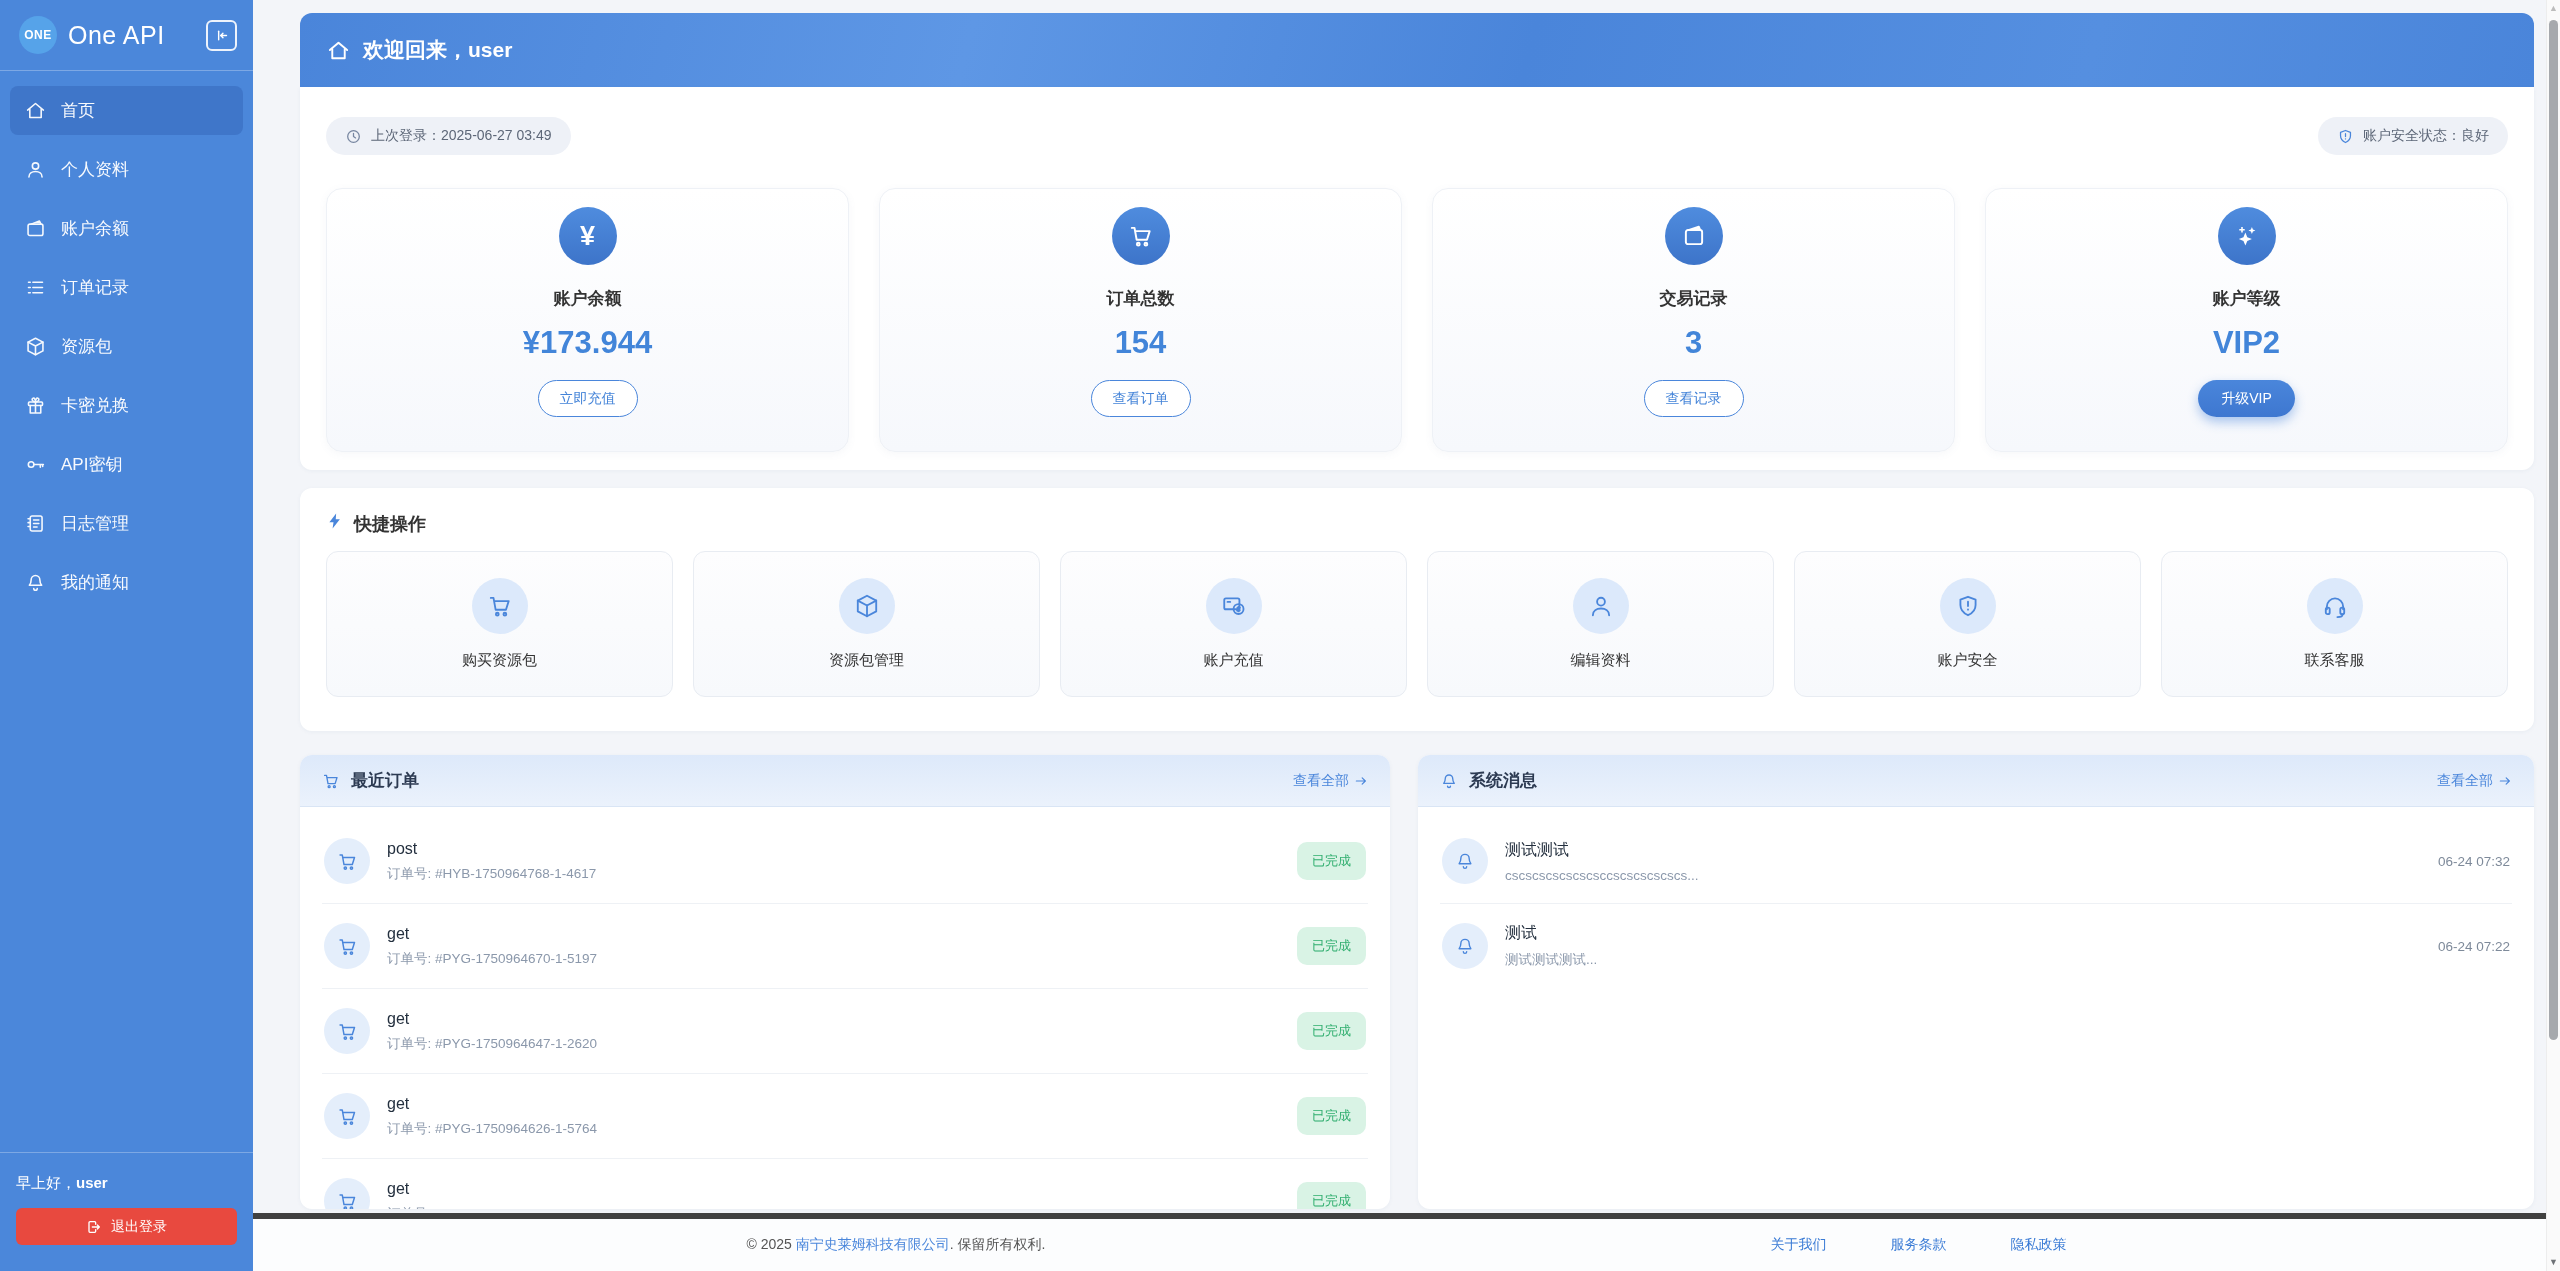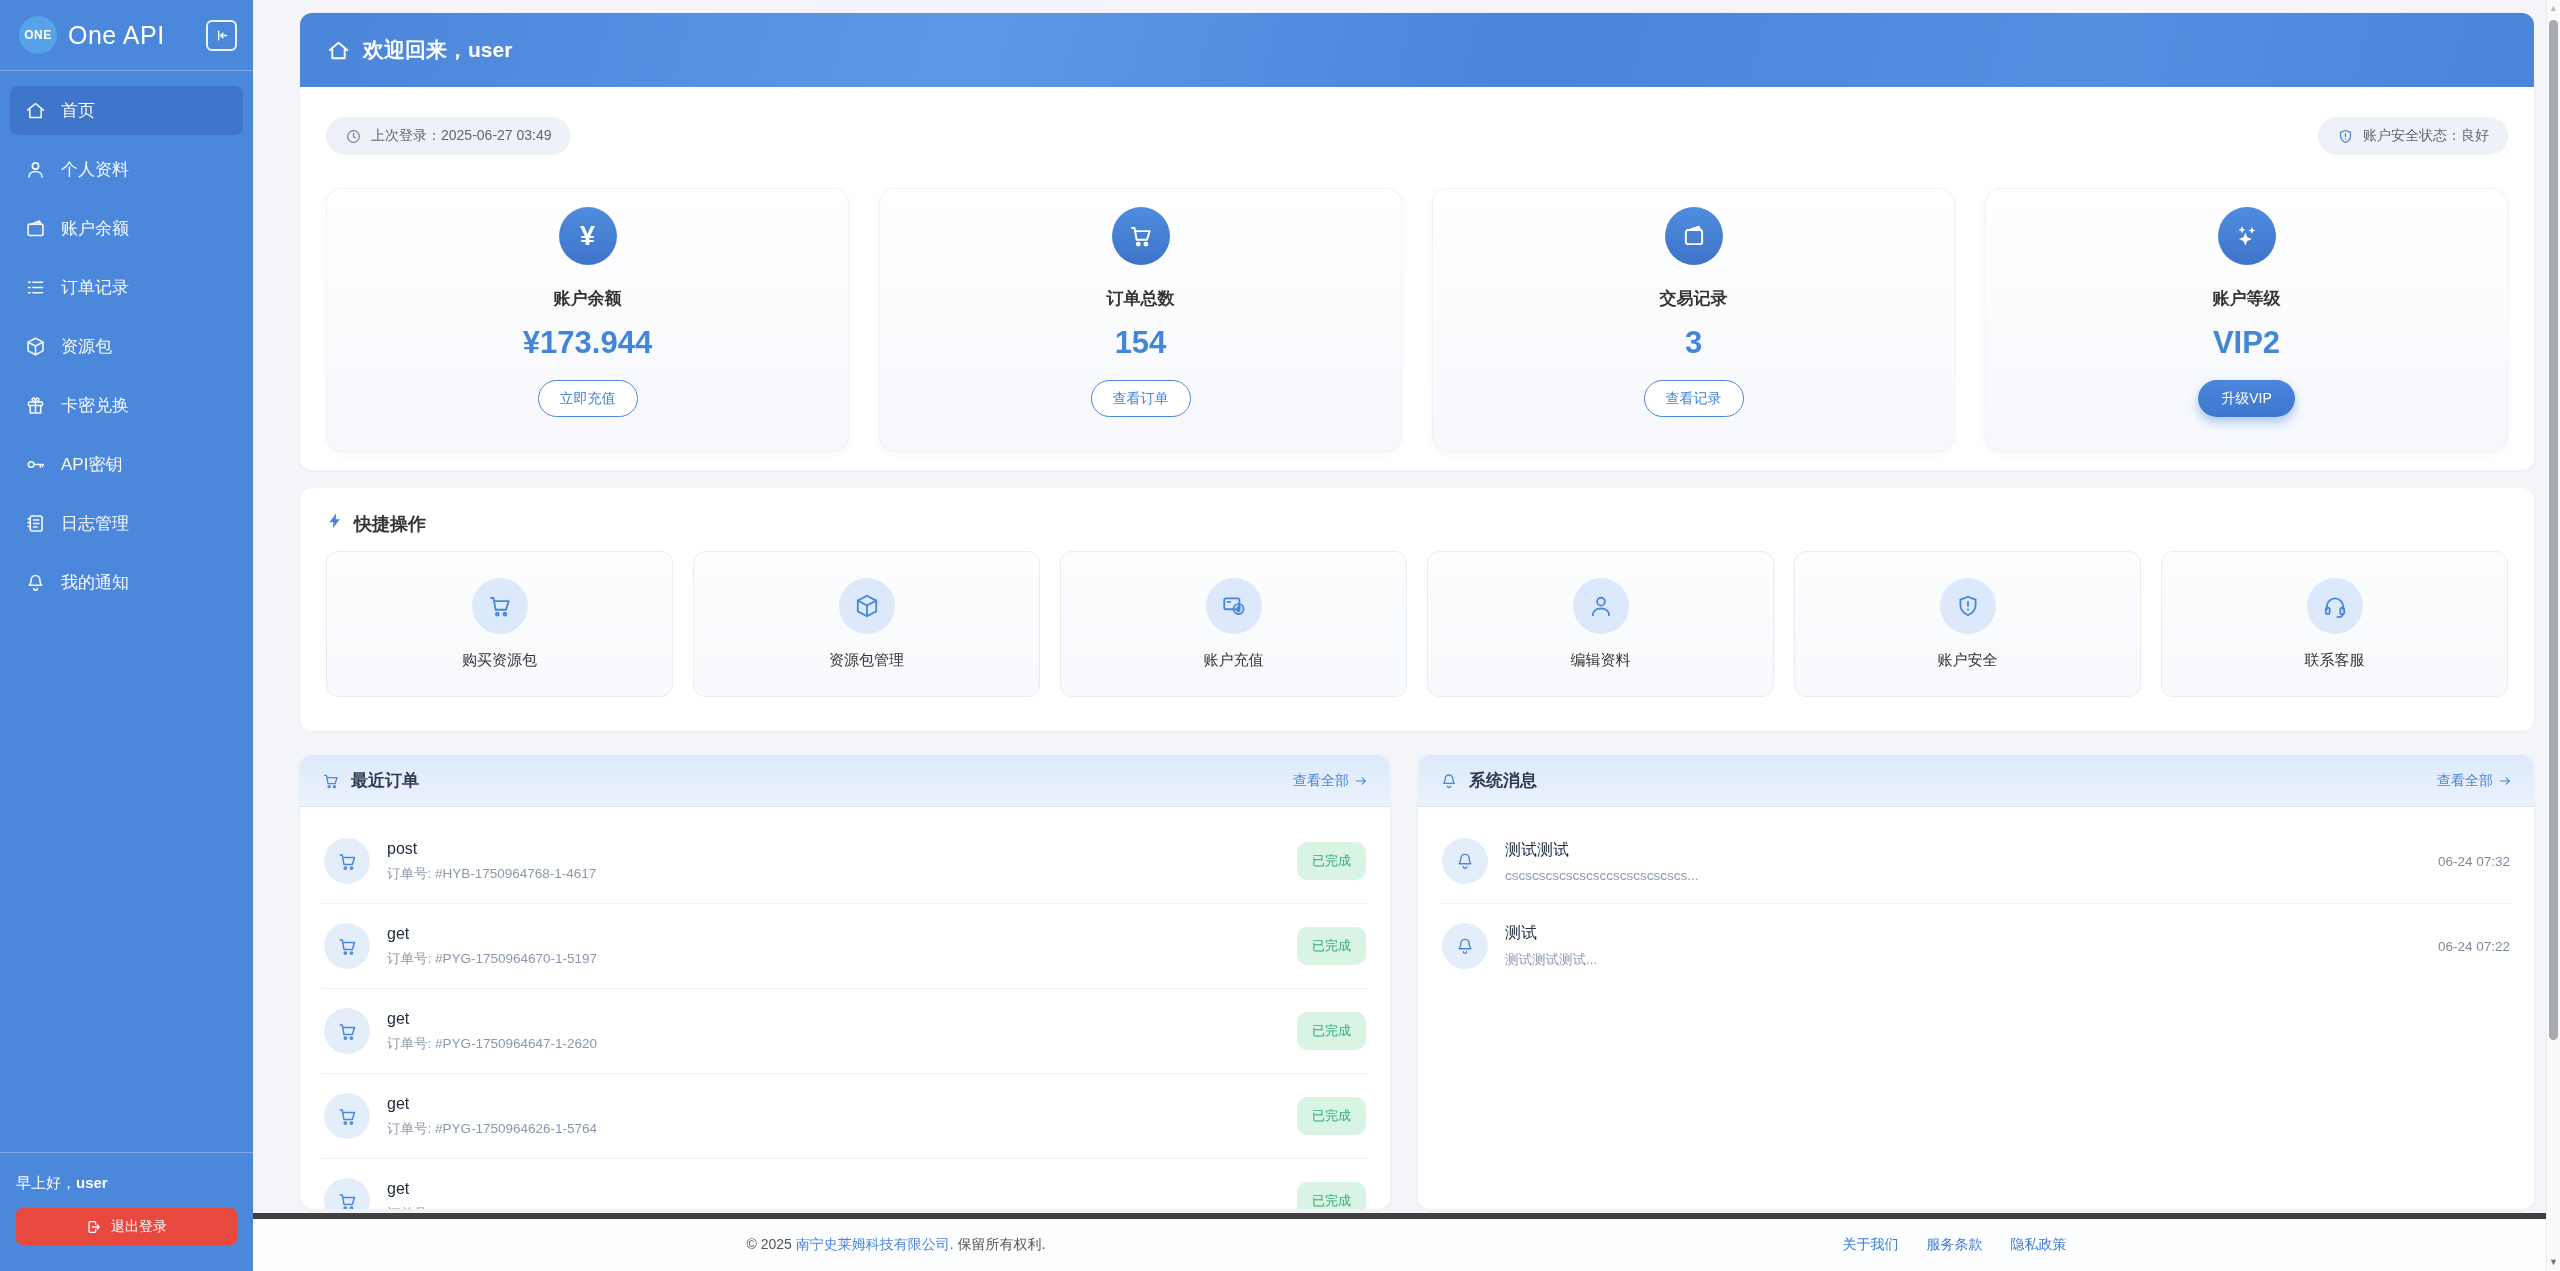--- a/index.html
+++ b/index.html
@@ -154,21 +154,21 @@
   .footer {
     height:58px; min-height:58px; margin-top:3px; background:#fcfdfe;
     border-top:6px solid #404040; display:flex; align-items:center;
   }
   .footer-inner {
     width:1320px; margin:0 auto; display:flex; align-items:center; justify-content:space-between;
   }
   .copyright { font-size:14px; color:#555; }
   .copyright .company { color:#4a86db; cursor:pointer; }
   .footer-links { display:flex; gap:28px; }
-  .footer-links a { color:#3a7bd5; font-size:14px; text-decoration:none; cursor:pointer; }
+  .footer-links a { color:#3a7bd5; font-size:14px; text-decoration:none; cursor:pointer;margin-left:36px; }
 
   
   .scrollbar {
     position:absolute; right:0; top:0; bottom:0; width:14px;
     background:#fafafa; border-left:1px solid #ededed;
   }
   .scroll-up { position:absolute; top:3px; left:0; right:0; text-align:center; font-size:9px; color:#bcbcbc; }
   .scroll-thumb {
     position:absolute; top:20px; left:2px; width:9px; height:1020px;
     background:#a6a9ad; border-radius:5px;

